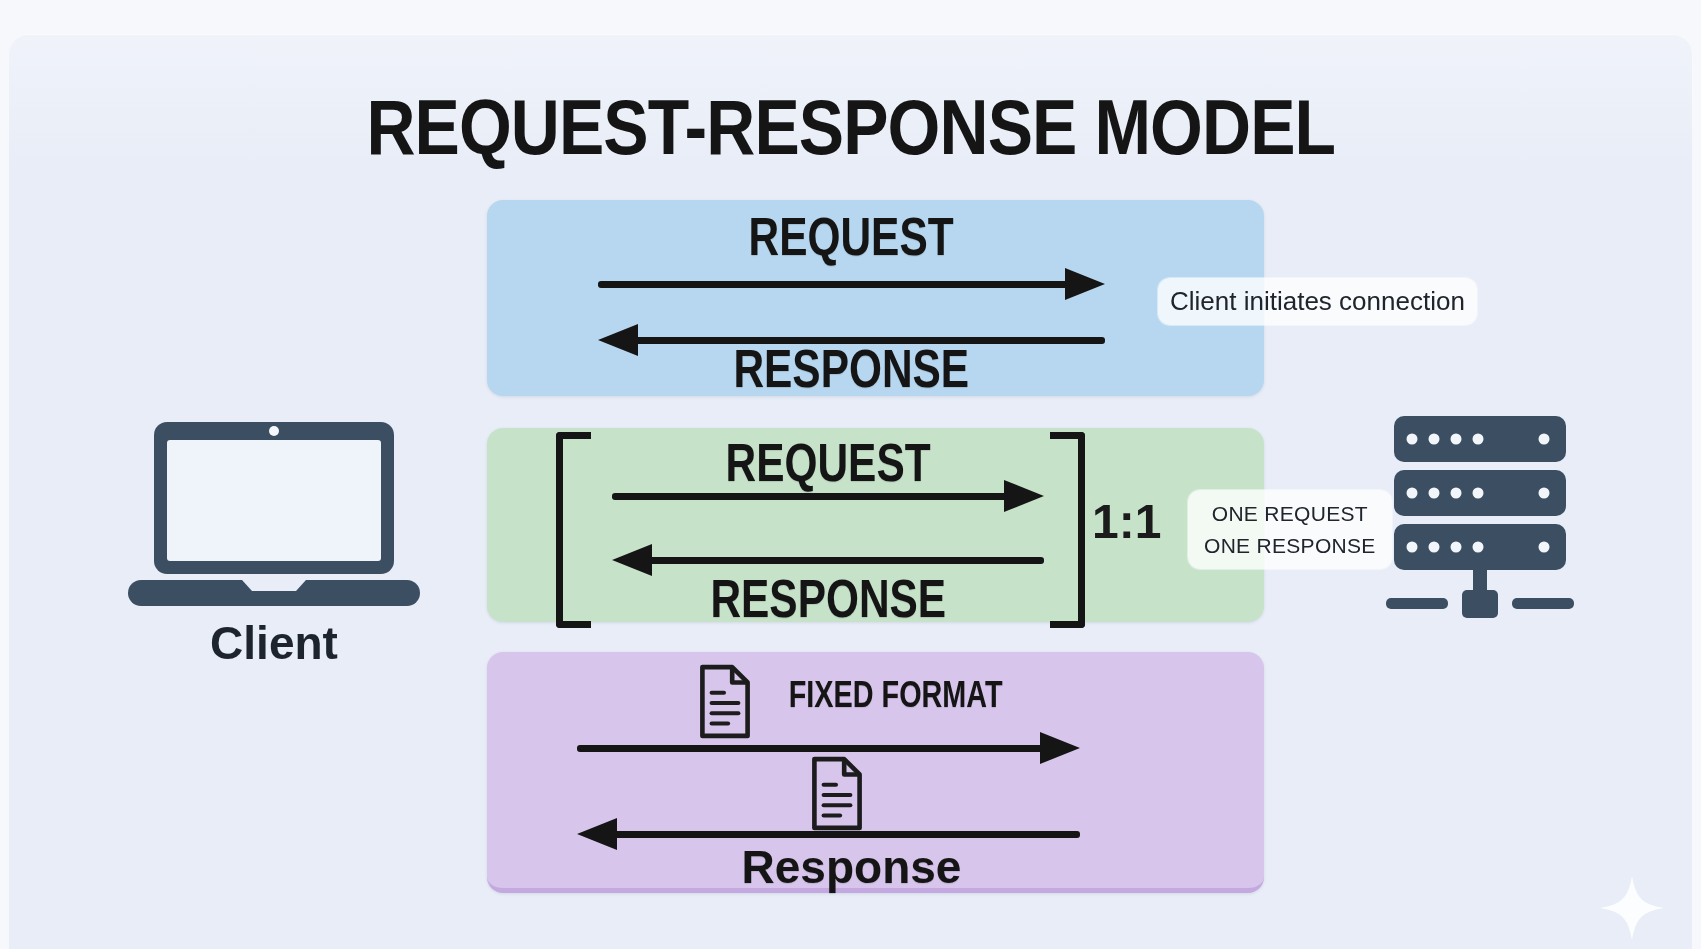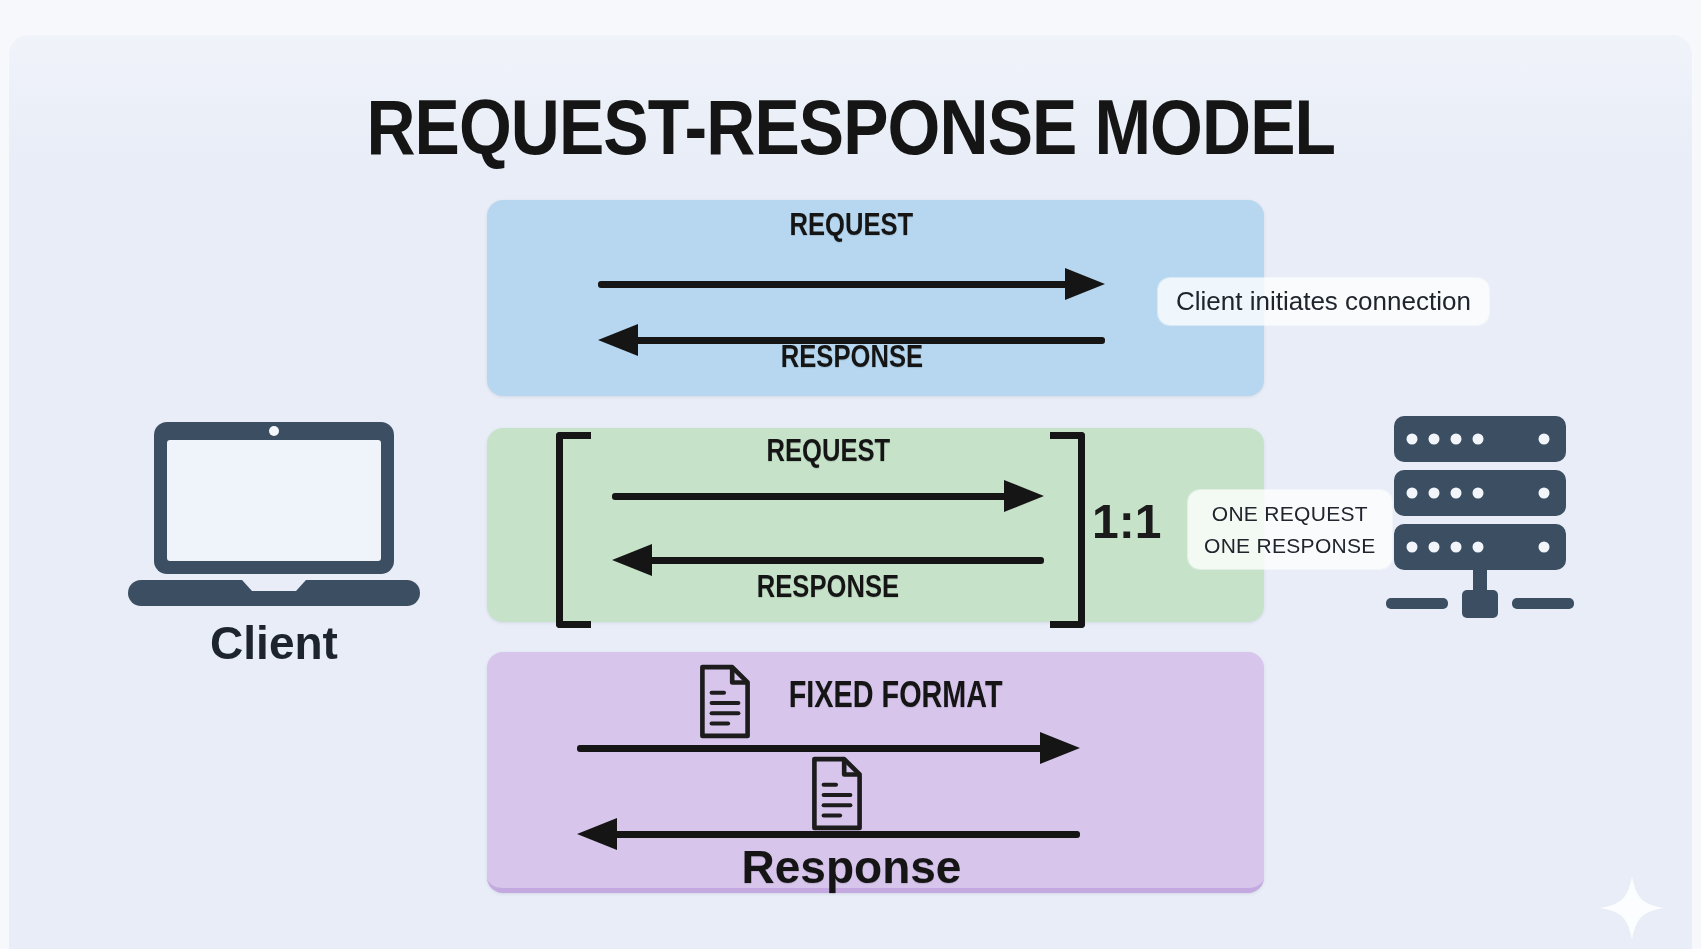--- a/index.html
+++ b/index.html
@@ -26,21 +26,21 @@
 
   .panel { position:absolute; left:487px; width:777px; border-radius:16px;
            box-shadow: 0 1px 3px rgba(110,120,150,.18); }
   .panel-exchange { top:172px; height:196px; background:var(--panel-exchange,#b6d7ef); }
   .panel-ratio    { top:400px; height:194px; background:var(--panel-ratio,#c6e3ca); }
   .panel-format   { top:624px; height:236px; background:var(--panel-format,#d7c5ec);
                     border-bottom:5px solid var(--panel-format-edge,#c3a9e0); }
 
   .panel-label {
     position:absolute; text-align:center; color:var(--ink,#151515);
-    font-weight:bold; font-size:32px; white-space:nowrap;
+    font-weight:bold; font-size:53px; white-space:nowrap;
     text-shadow:0 1px 1px rgba(0,0,0,.12);
   }
   .panel-label > span { display:inline-block; transform:scaleX(.8); transform-origin:center; }
 
   .arrow { position:absolute; height:32px; }
   .arrow .shaft { position:absolute; top:13px; height:7px; background:var(--ink,#151515); border-radius:3px; }
   .arrow.to-right .shaft { left:0; right:34px; }
   .arrow.to-left  .shaft { left:34px; right:0; }
   .arrow .head { position:absolute; width:0; height:0; top:0;
                  border-top:16px solid transparent; border-bottom:16px solid transparent; }
@@ -54,21 +54,21 @@
   .bracket-right { left:1050px; border-right:7px solid var(--ink,#151515);
                    border-top:7px solid var(--ink,#151515); border-bottom:7px solid var(--ink,#151515);
                    border-radius:0 4px 4px 0; }
 
   .ratio-label { position:absolute; left:1092px; top:466px; width:90px; 
                  font-size:48px; font-weight:bold; color:#1b1b1b; }
 
   .note-badge {
     position:absolute; background:var(--badge, rgba(255,255,255,.78));
     border-radius:12px; color:#20242c; font-size:26px;
-    padding:8px 18px; white-space:nowrap;
+    padding:8px 12px; white-space:nowrap;
     box-shadow:0 0 0 1px rgba(255,255,255,.45);
   }
   .note-badge.two-line { font-size:21px; font-weight:400; text-align:center;
                          line-height:1.5; padding:8px 16px; letter-spacing:.3px; }
 
   .device-label { position:absolute; text-align:center; font-size:46px; font-weight:600;
                   color:#1d242e; }
 
   .icon-abs { position:absolute; }
 </style>

